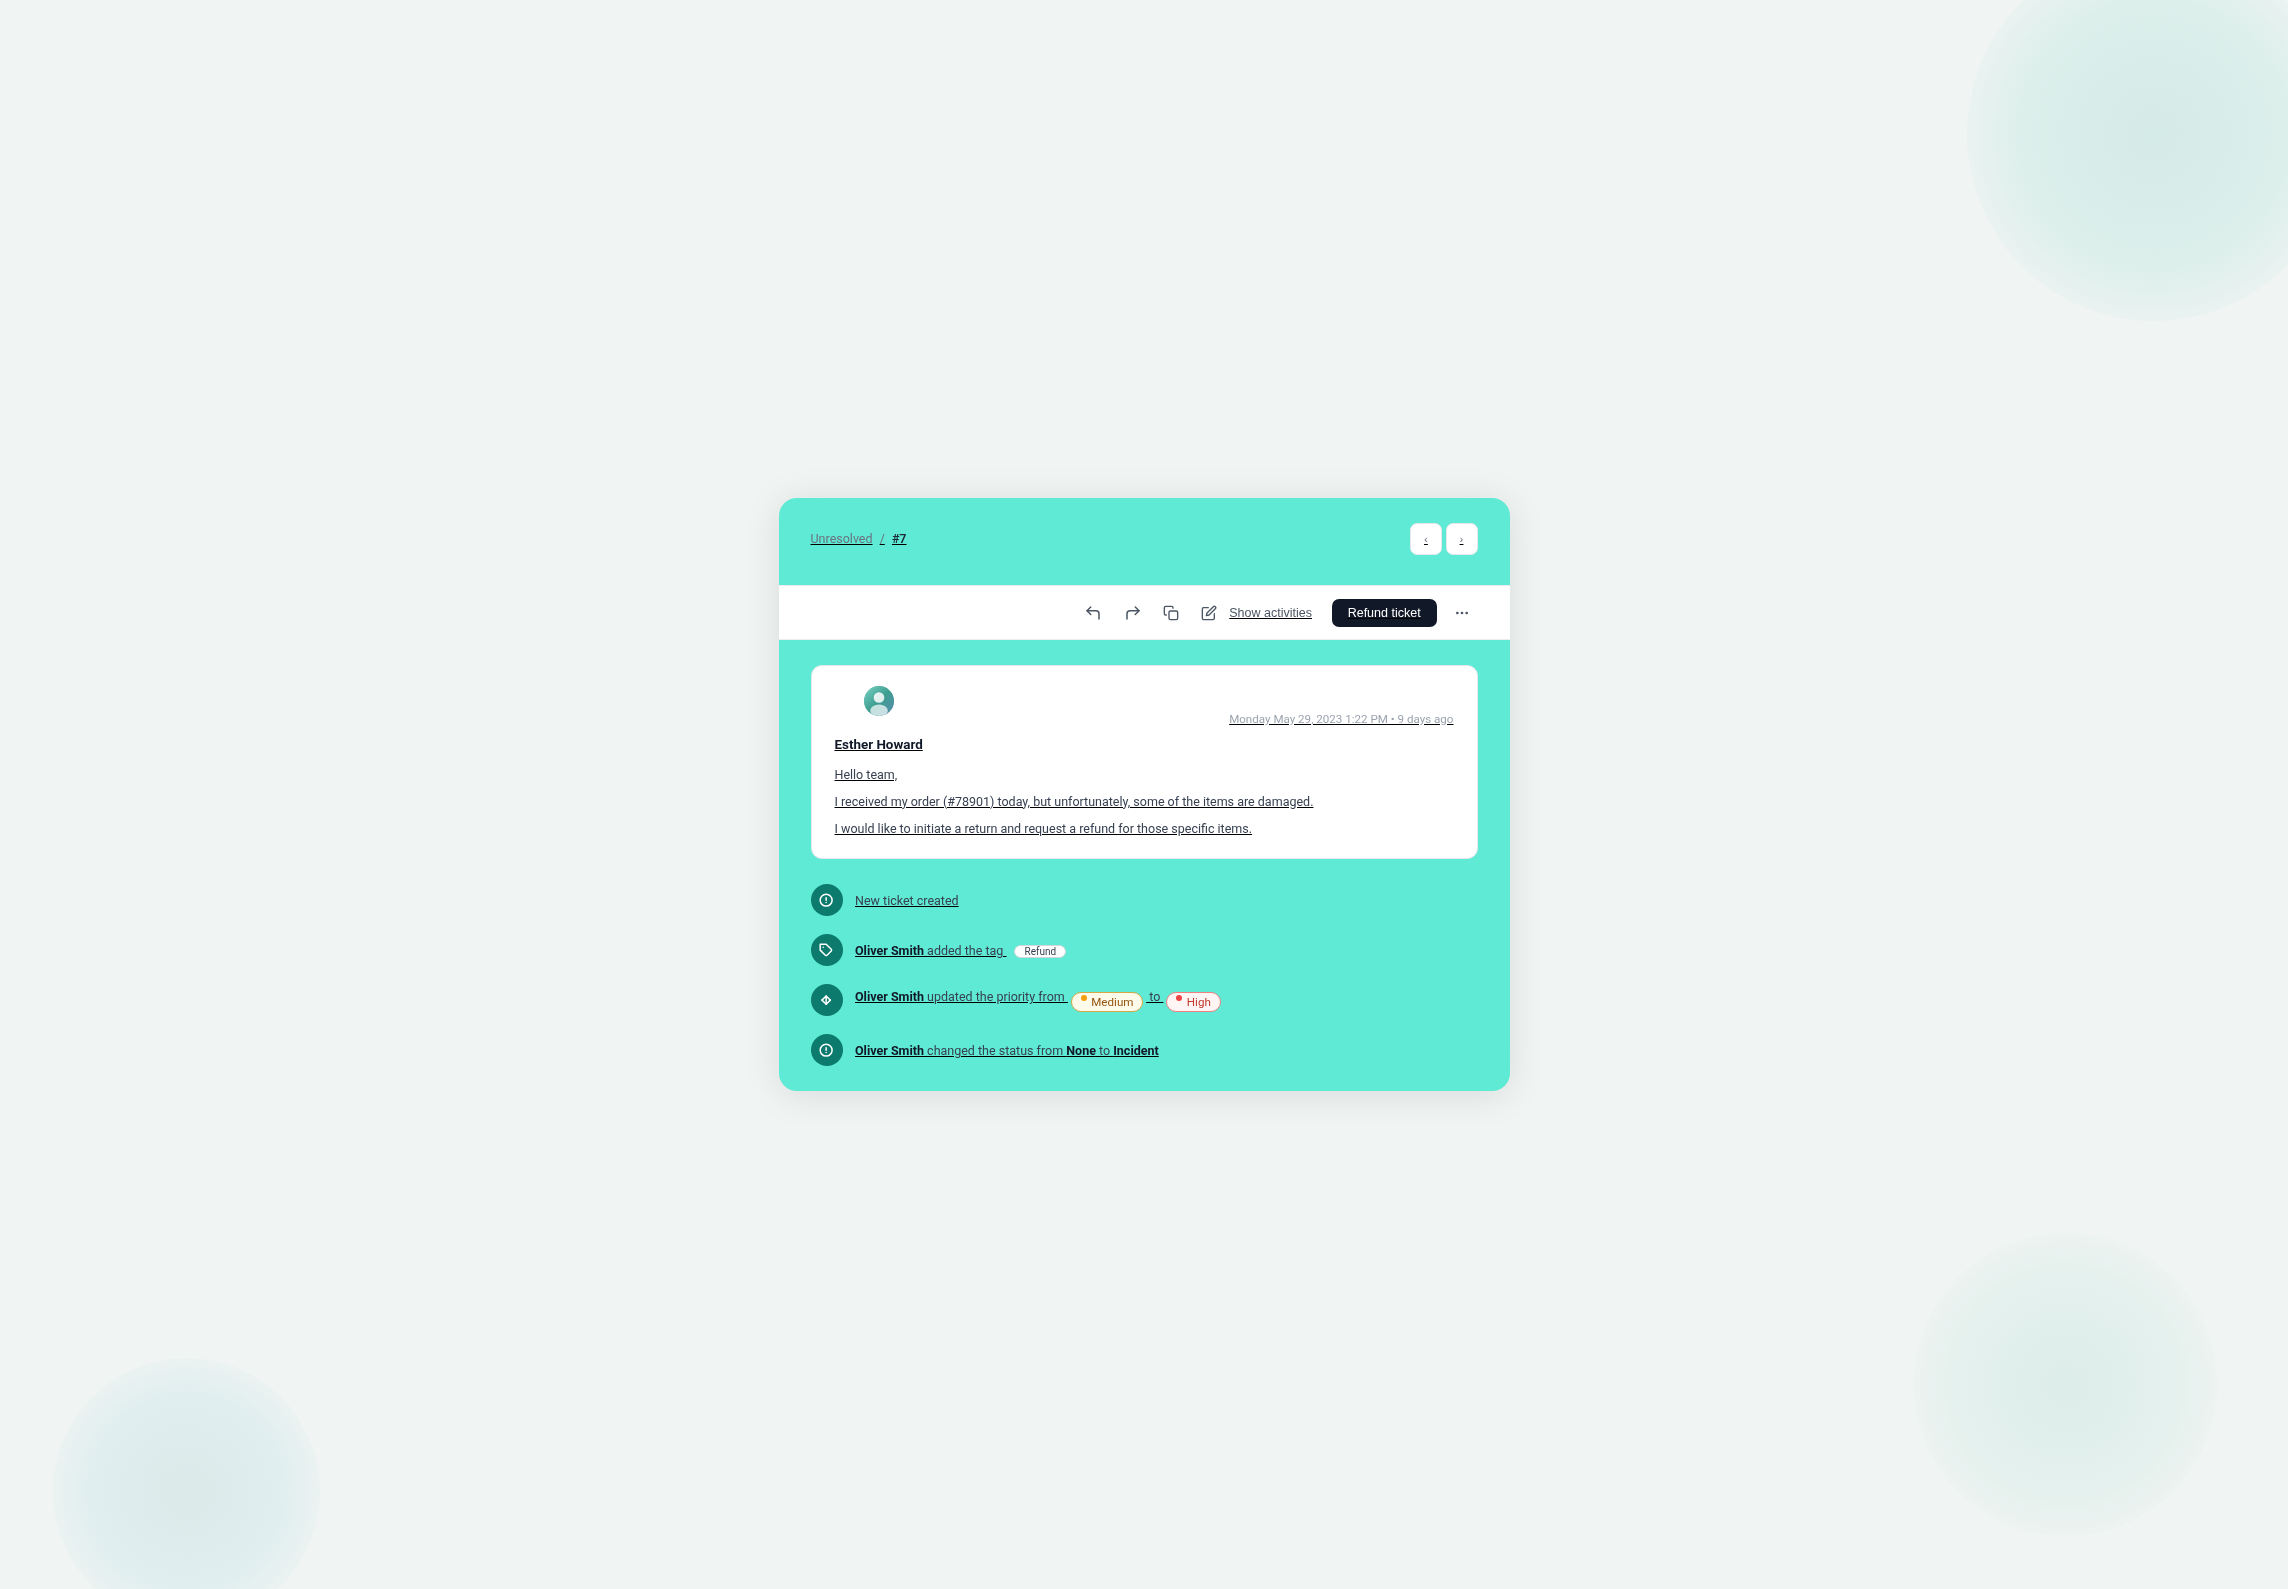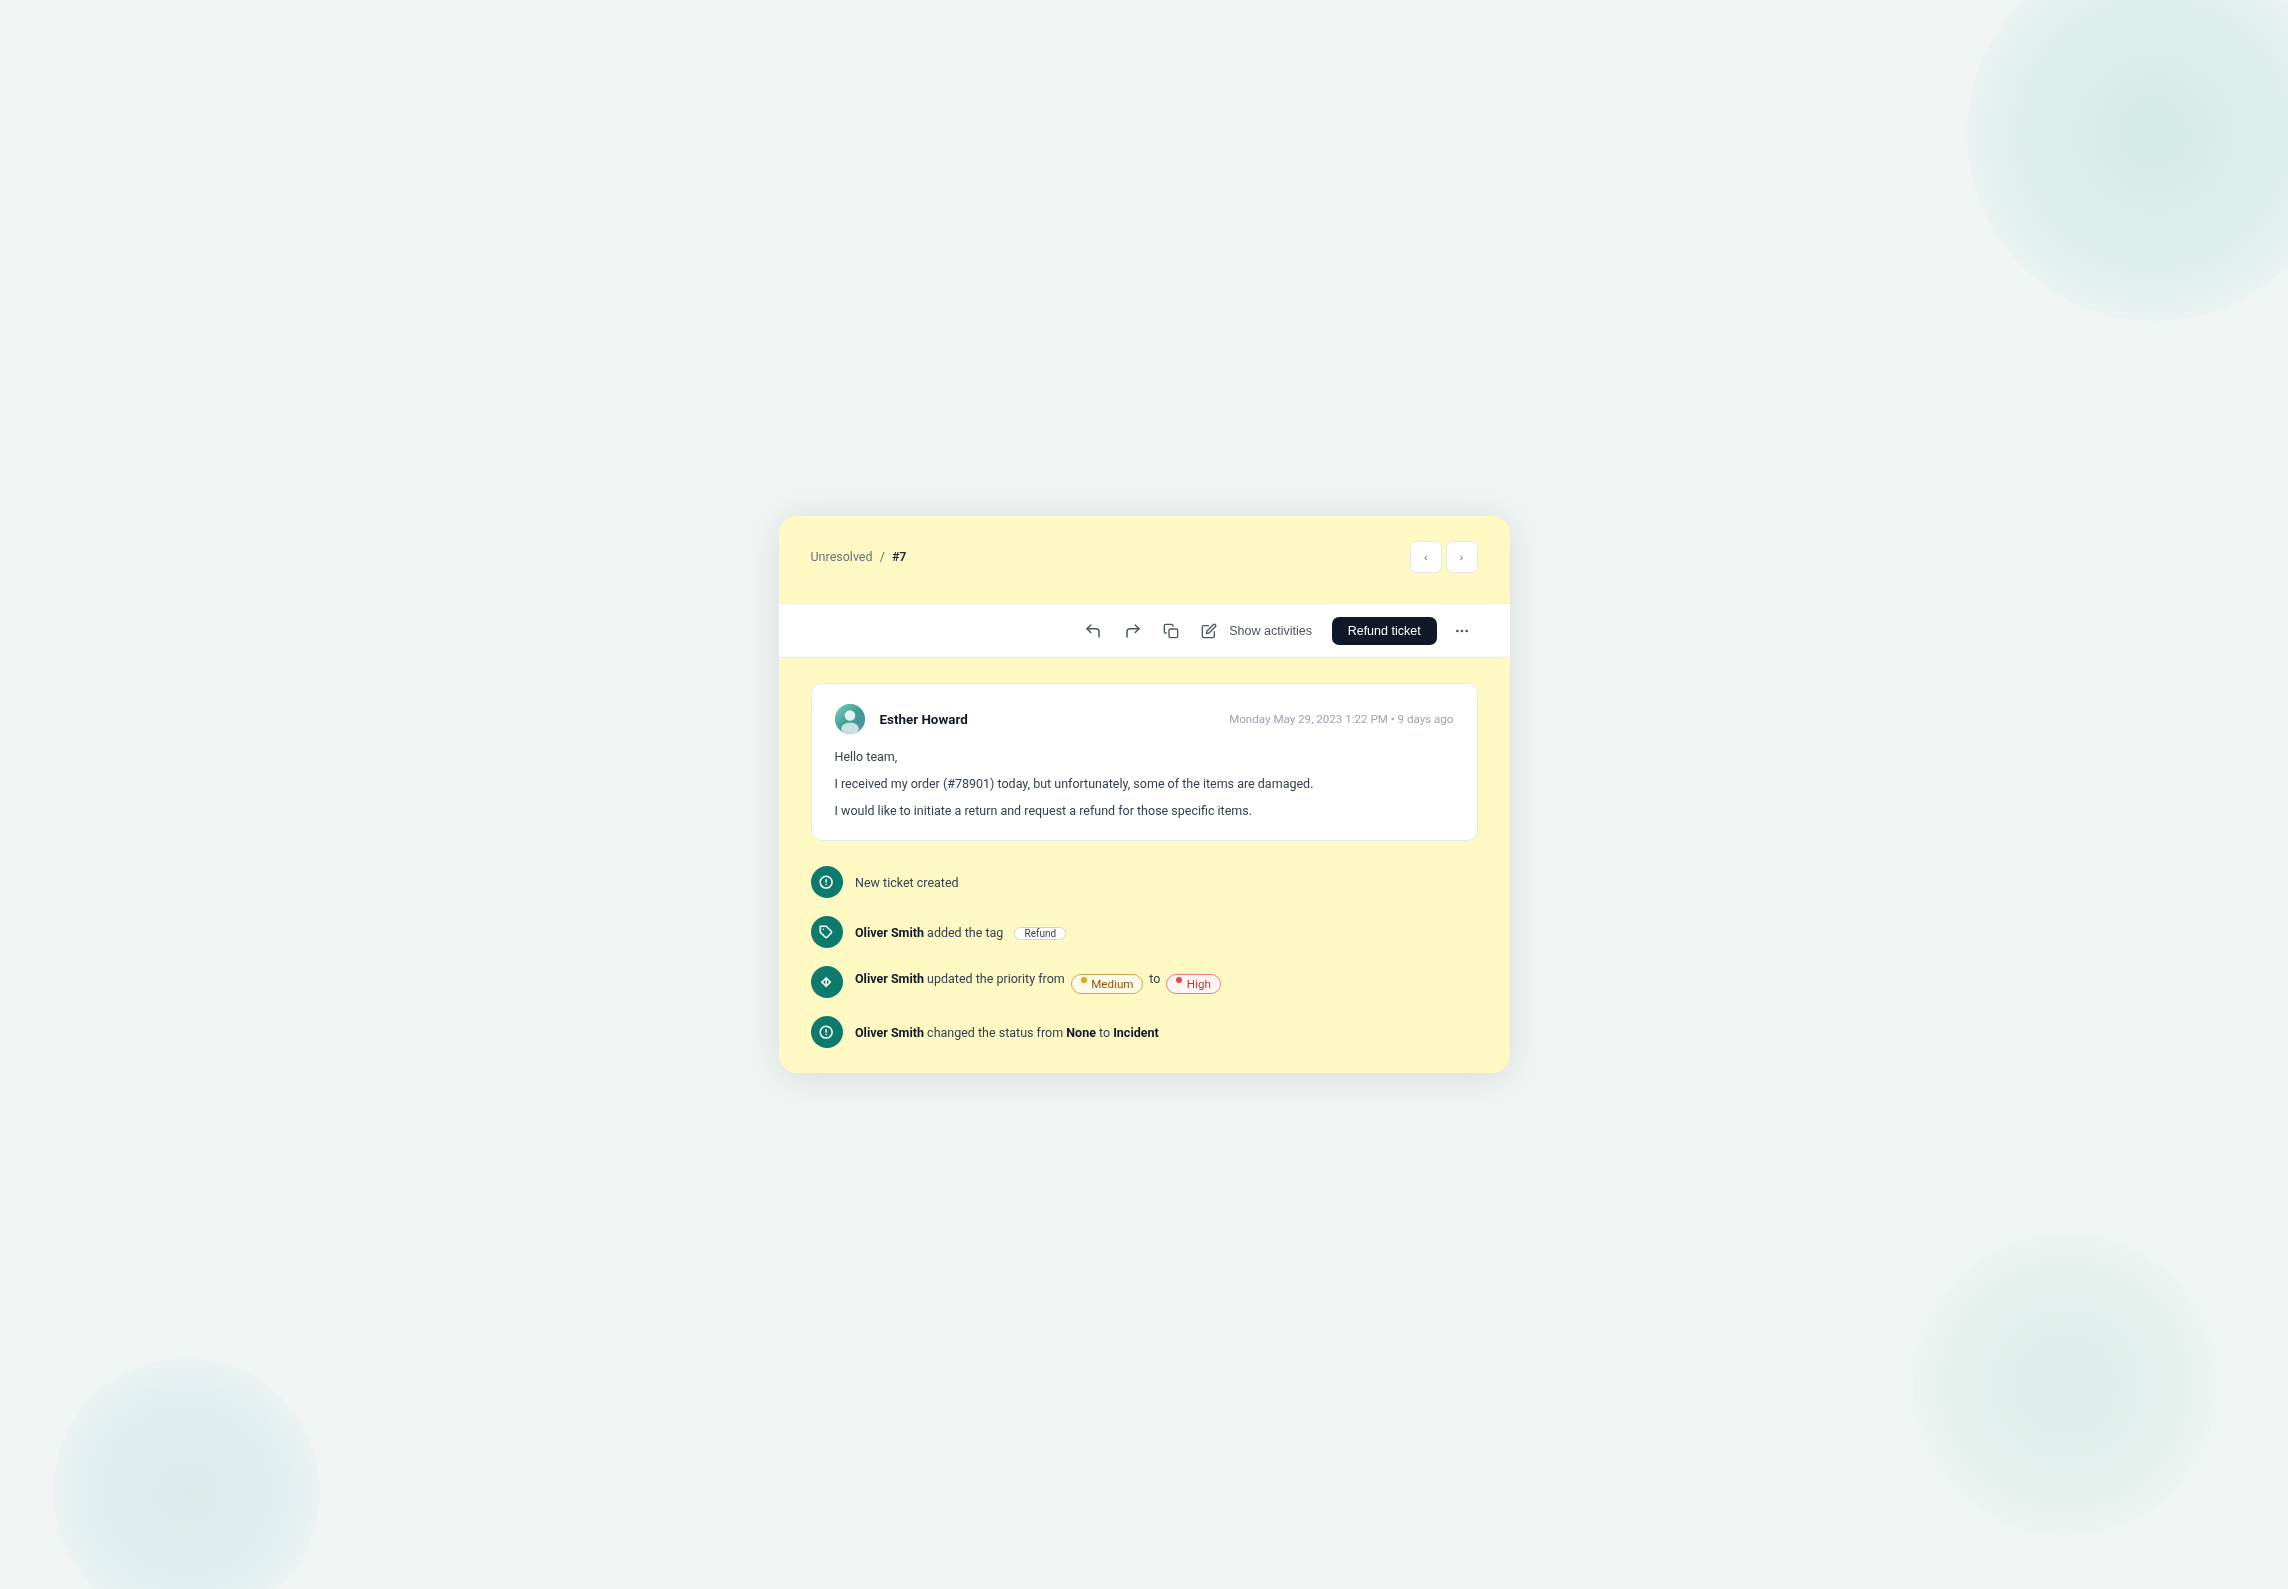--- a/index.html
+++ b/index.html
@@ -39,27 +39,28 @@
     .bg-blob-bottom-left {
       width: 267px;
       height: 267px;
       background: radial-gradient(circle, #c8dfe0 0%, #d0e8ea 50%, transparent 80%);
       bottom: -36px;
       left: 53px;
       opacity: 0.5;
     }
 
     .card {
-      background: #fef9c3;
+      background: #5eead4;
       border-radius: 18px;
       box-shadow: 0 3.6px 36px rgba(0,0,0,0.10);
       width: 731px;
       position: relative;
       z-index: 1;
       overflow: hidden;
+      text-decoration: underline;
     }
 
     
     .card-header {
       padding: 25px 32px 18px 32px;
       border-bottom: 0.9px solid #eaecee;
     }
 
     .breadcrumb {
       display: flex;
@@ -197,21 +198,22 @@
     .message-header {
       display: flex;
       align-items: center;
       justify-content: space-between;
       margin-bottom: 12.5px;
     }
 
     .message-author {
       display: flex;
       align-items: center;
-      gap: 15px;
+      gap: 21px;
+      flex-direction: column;
     }
 
     .avatar {
       width: 30px;
       height: 30px;
       border-radius: 50%;
       overflow: hidden;
       flex-shrink: 0;
       background: linear-gradient(135deg, #6bc5b8 0%, #3a9e8f 50%, #4a7fa5 100%);
       display: flex;

